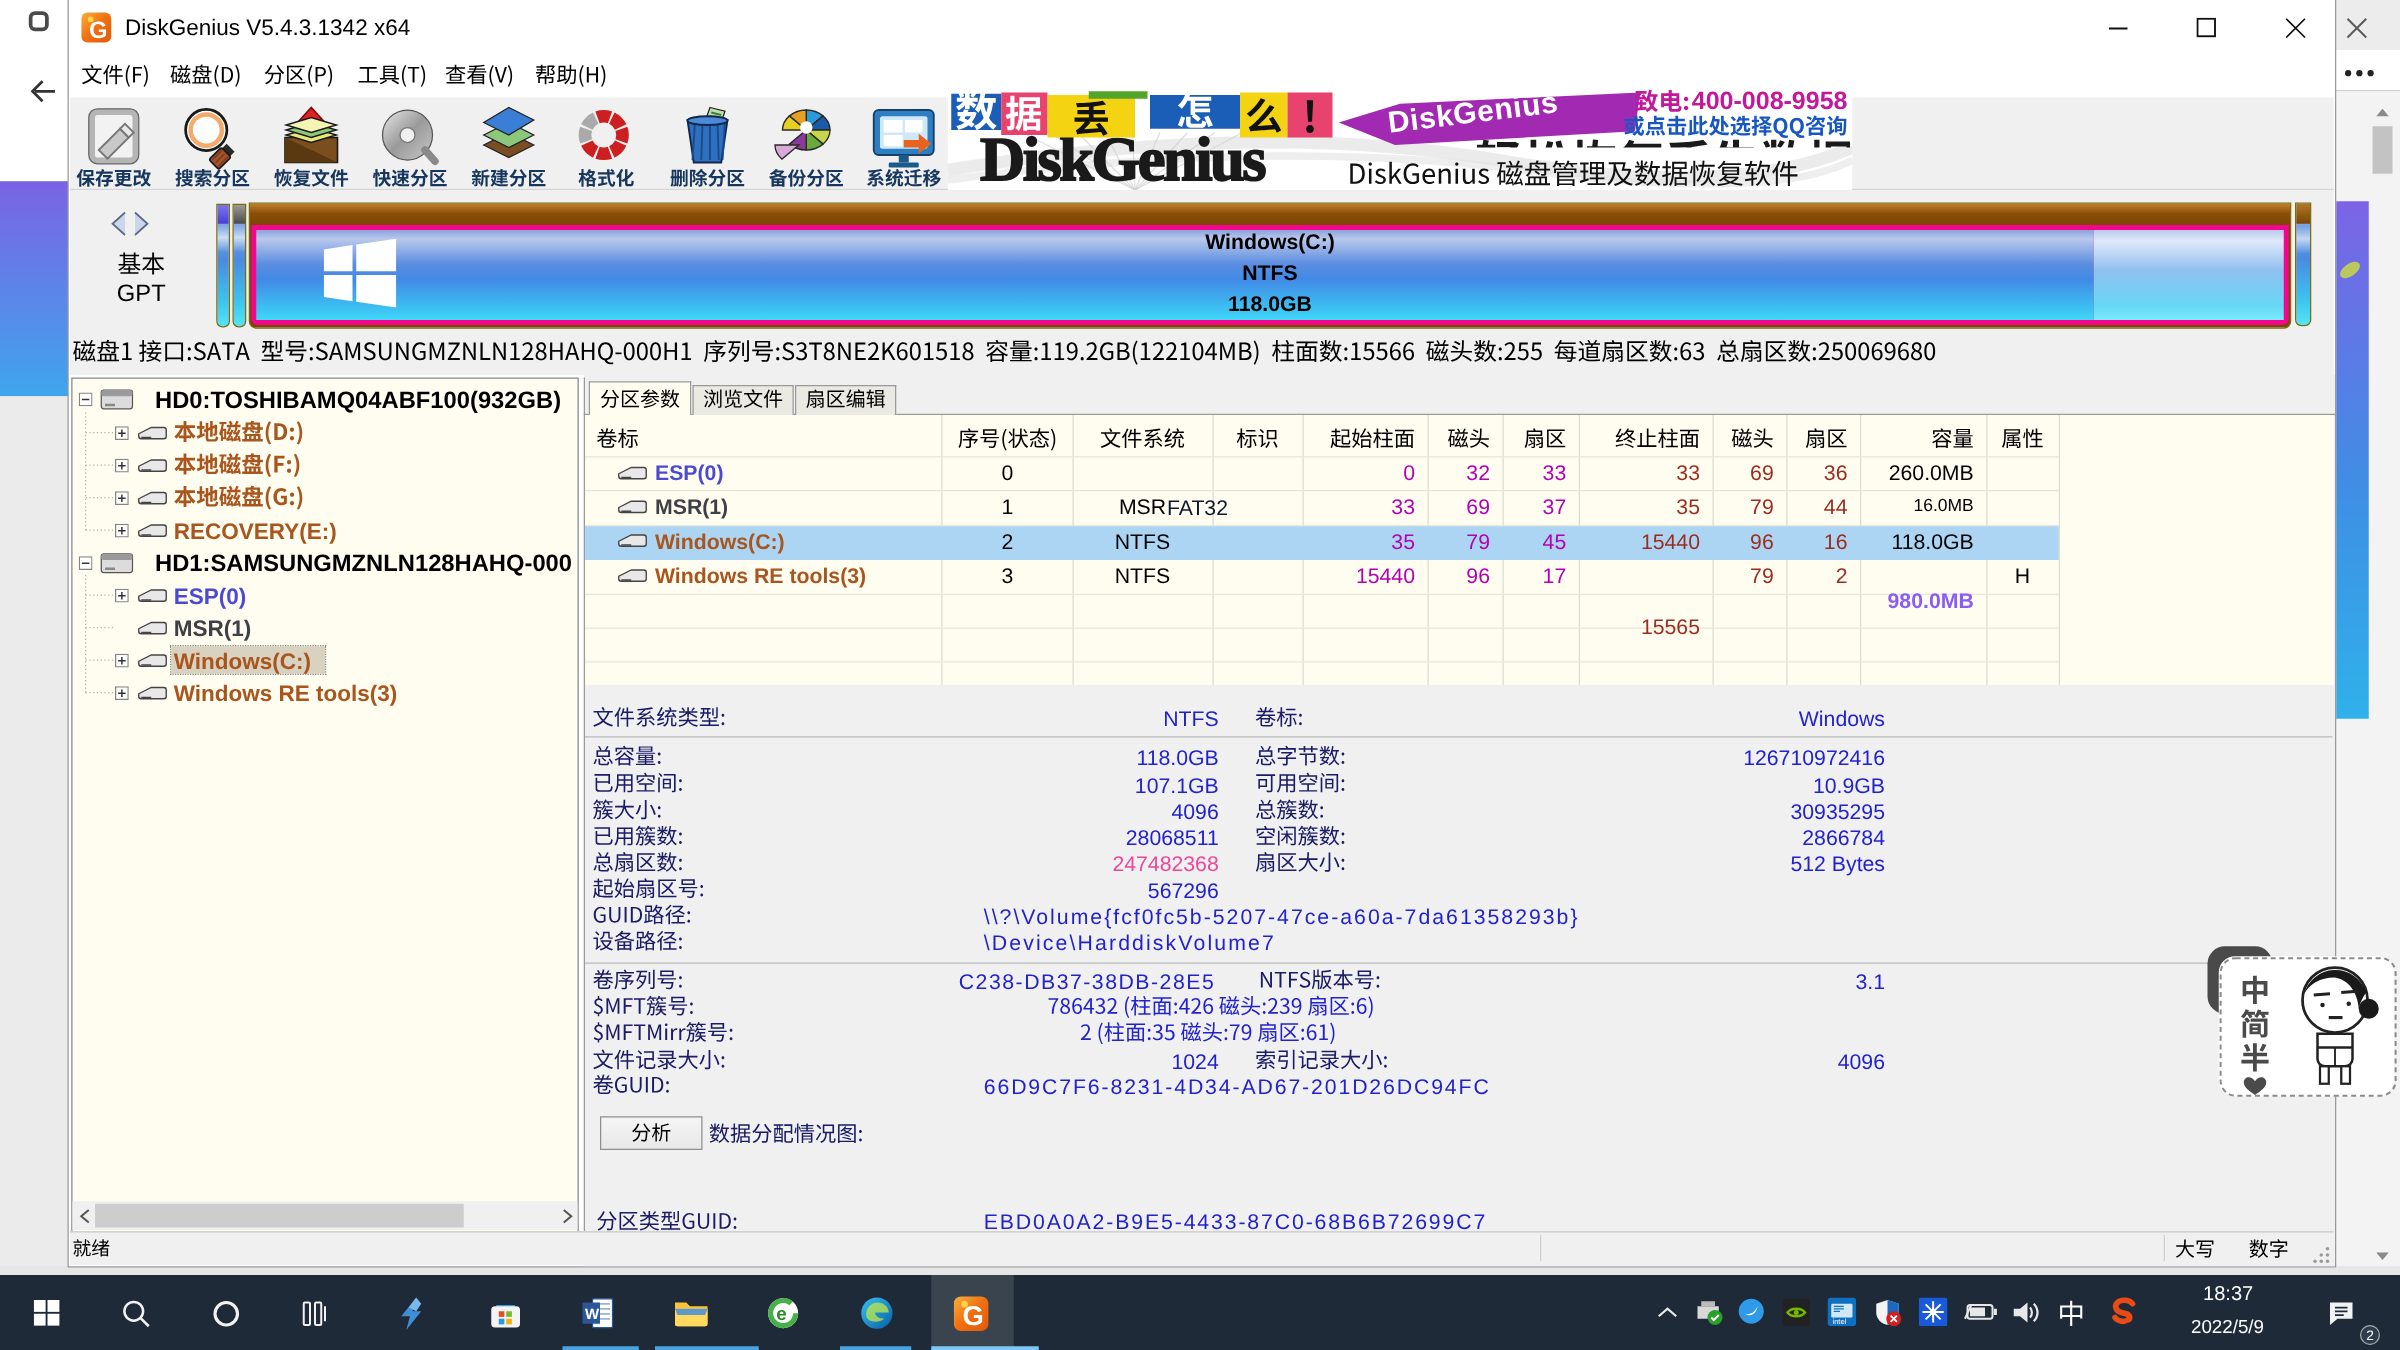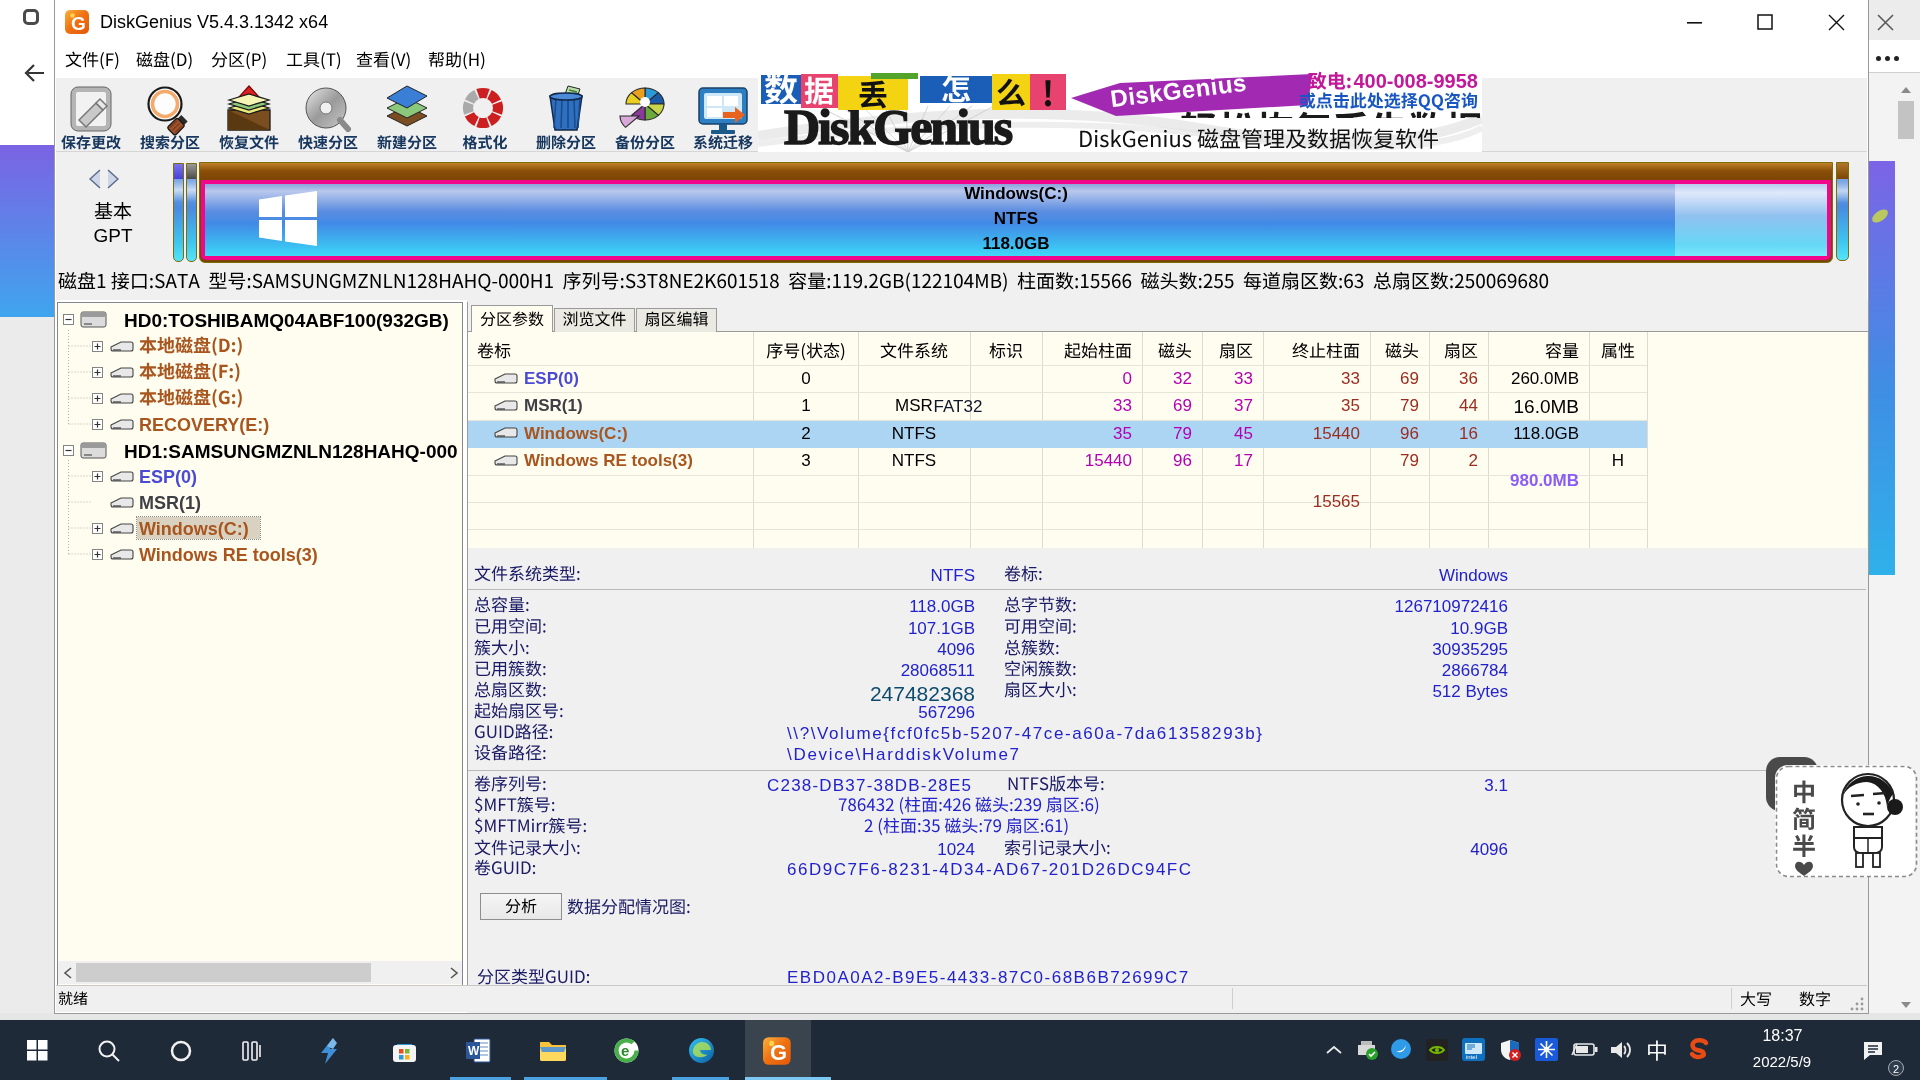--- a/index.html
+++ b/index.html
@@ -549,21 +549,21 @@
   </svg>
 <div style="position:absolute;top:397.4px;left:524px;font-size:17px;font-weight:700;color:#3f3f46;white-space:pre;line-height:1;">MSR(1)</div>
 <div style="position:absolute;top:397.4px;left:806px;transform:translateX(-50%);font-size:17px;font-weight:400;color:#000;white-space:pre;line-height:1;">1</div>
 <div style="position:absolute;top:397.4px;left:914px;transform:translateX(-50%);font-size:17px;font-weight:400;color:#000;white-space:pre;line-height:1;">MSR</div>
 <div style="position:absolute;top:397.4px;right:788px;text-align:right;font-size:17px;font-weight:400;color:#b400b4;white-space:pre;line-height:1;">33</div>
 <div style="position:absolute;top:397.4px;right:728px;text-align:right;font-size:17px;font-weight:400;color:#b400b4;white-space:pre;line-height:1;">69</div>
 <div style="position:absolute;top:397.4px;right:667px;font-size:17px;font-weight:400;color:#b400b4;white-space:pre;line-height:1;">37</div>
 <div style="position:absolute;top:397.4px;right:560px;text-align:right;font-size:17px;font-weight:400;color:#9b2d20;white-space:pre;line-height:1;">35</div>
 <div style="position:absolute;top:397.4px;right:501px;text-align:right;font-size:17px;font-weight:400;color:#9b2d20;white-space:pre;line-height:1;">79</div>
 <div style="position:absolute;top:397.4px;right:442px;text-align:right;font-size:17px;font-weight:400;color:#9b2d20;white-space:pre;line-height:1;">44</div>
-<div style="position:absolute;top:397.4px;right:341px;text-align:right;font-size:19px;font-weight:400;color:#000;white-space:pre;line-height:1;">16.0MB</div>
+<div style="position:absolute;top:397.4px;right:341px;text-align:right;font-size:14px;font-weight:400;color:#000;white-space:pre;line-height:1;">16.0MB</div>
 <svg style="position:absolute;left:493px;top:425px" width="25" height="15">
     <path d="M2 8 L12 3 h10 a2 2 0 0 1 2 2 v5 a2 2 0 0 1 -2 2 h-18 a2 2 0 0 1 -2 -2z" fill="#e8e8e8" stroke="#444" stroke-width="1.1"></path>
     <path d="M4 11 h8" stroke="#444" stroke-width="1.3"></path>
   </svg>
 <div style="position:absolute;top:424.8px;left:524px;font-size:17px;font-weight:700;color:#a8551e;white-space:pre;line-height:1;">Windows(C:)</div>
 <div style="position:absolute;top:424.8px;left:806px;transform:translateX(-50%);font-size:17px;font-weight:400;color:#000;white-space:pre;line-height:1;">2</div>
 <div style="position:absolute;top:424.8px;left:914px;transform:translateX(-50%);font-size:17px;font-weight:400;color:#000;white-space:pre;line-height:1;">NTFS</div>
 <div style="position:absolute;top:424.8px;right:788px;text-align:right;font-size:17px;font-weight:400;color:#b400b4;white-space:pre;line-height:1;">35</div>
 <div style="position:absolute;top:424.8px;right:728px;text-align:right;font-size:17px;font-weight:400;color:#b400b4;white-space:pre;line-height:1;">79</div>
 <div style="position:absolute;top:424.8px;right:667px;text-align:right;font-size:17px;font-weight:400;color:#b400b4;white-space:pre;line-height:1;">45</div>
@@ -590,21 +590,21 @@
 <div style="position:absolute;top:567px;right:412px;text-align:right;font-size:17px;font-weight:400;color:#2222cc;white-space:pre;line-height:1;">Windows</div>
 <div style="position:absolute;left:468px;top:589px;width:1398px;height:1px;background:#b9b9b9"></div>
 <div style="position:absolute;top:598px;right:945px;text-align:right;font-size:17px;font-weight:400;color:#2222cc;white-space:pre;line-height:1;">118.0GB</div>
 <div style="position:absolute;top:598px;right:412px;text-align:right;font-size:17px;font-weight:400;color:#2222cc;white-space:pre;line-height:1;">126710972416</div>
 <div style="position:absolute;top:619.5px;right:945px;text-align:right;font-size:17px;font-weight:400;color:#2222cc;white-space:pre;line-height:1;">107.1GB</div>
 <div style="position:absolute;top:619.5px;right:412px;text-align:right;font-size:17px;font-weight:400;color:#2222cc;white-space:pre;line-height:1;">10.9GB</div>
 <div style="position:absolute;top:641px;right:945px;text-align:right;font-size:17px;font-weight:400;color:#2222cc;white-space:pre;line-height:1;">4096</div>
 <div style="position:absolute;top:641px;right:412px;text-align:right;font-size:17px;font-weight:400;color:#2222cc;white-space:pre;line-height:1;">30935295</div>
 <div style="position:absolute;top:662px;right:945px;text-align:right;font-size:17px;font-weight:400;color:#2222cc;white-space:pre;line-height:1;">28068511</div>
 <div style="position:absolute;top:662px;right:412px;text-align:right;font-size:17px;font-weight:400;color:#2222cc;white-space:pre;line-height:1;">2866784</div>
-<div style="position:absolute;top:683px;right:945px;text-align:right;font-size:21px;font-weight:400;color:#0c4a6e;white-space:pre;line-height:1;">247482368</div>
+<div style="position:absolute;top:683px;right:945px;text-align:right;font-size:17px;font-weight:400;color:#ec4899;white-space:pre;line-height:1;">247482368</div>
 <div style="position:absolute;top:683px;right:412px;text-align:right;font-size:17px;font-weight:400;color:#2222cc;white-space:pre;line-height:1;">512 Bytes</div>
 <div style="position:absolute;top:704px;right:945px;text-align:right;font-size:17px;font-weight:400;color:#2222cc;white-space:pre;line-height:1;">567296</div>
 <div style="position:absolute;top:725px;left:787px;font-size:17px;font-weight:400;color:#2222cc;white-space:pre;line-height:1;letter-spacing:1.6px;">\\?\Volume{fcf0fc5b-5207-47ce-a60a-7da61358293b}</div>
 <div style="position:absolute;top:746px;left:787px;font-size:17px;font-weight:400;color:#2222cc;white-space:pre;line-height:1;letter-spacing:1.7px;">\Device\HarddiskVolume7</div>
 <div style="position:absolute;left:468px;top:770px;width:1398px;height:1px;background:#b9b9b9"></div>
 <div style="position:absolute;top:777px;left:767px;font-size:17px;font-weight:400;color:#2222cc;white-space:pre;line-height:1;letter-spacing:1.2px;">C238-DB37-38DB-28E5</div>
 <div style="position:absolute;top:777px;right:412px;text-align:right;font-size:17px;font-weight:400;color:#2222cc;white-space:pre;line-height:1;">3.1</div>
 <div style="position:absolute;top:841px;right:945px;text-align:right;font-size:17px;font-weight:400;color:#2222cc;white-space:pre;line-height:1;">1024</div>
 <div style="position:absolute;top:841px;right:412px;text-align:right;font-size:17px;font-weight:400;color:#2222cc;white-space:pre;line-height:1;">4096</div>
 <div style="position:absolute;top:861px;left:787px;font-size:17px;font-weight:400;color:#2222cc;white-space:pre;line-height:1;letter-spacing:1.5px;">66D9C7F6-8231-4D34-AD67-201D26DC94FC</div>

